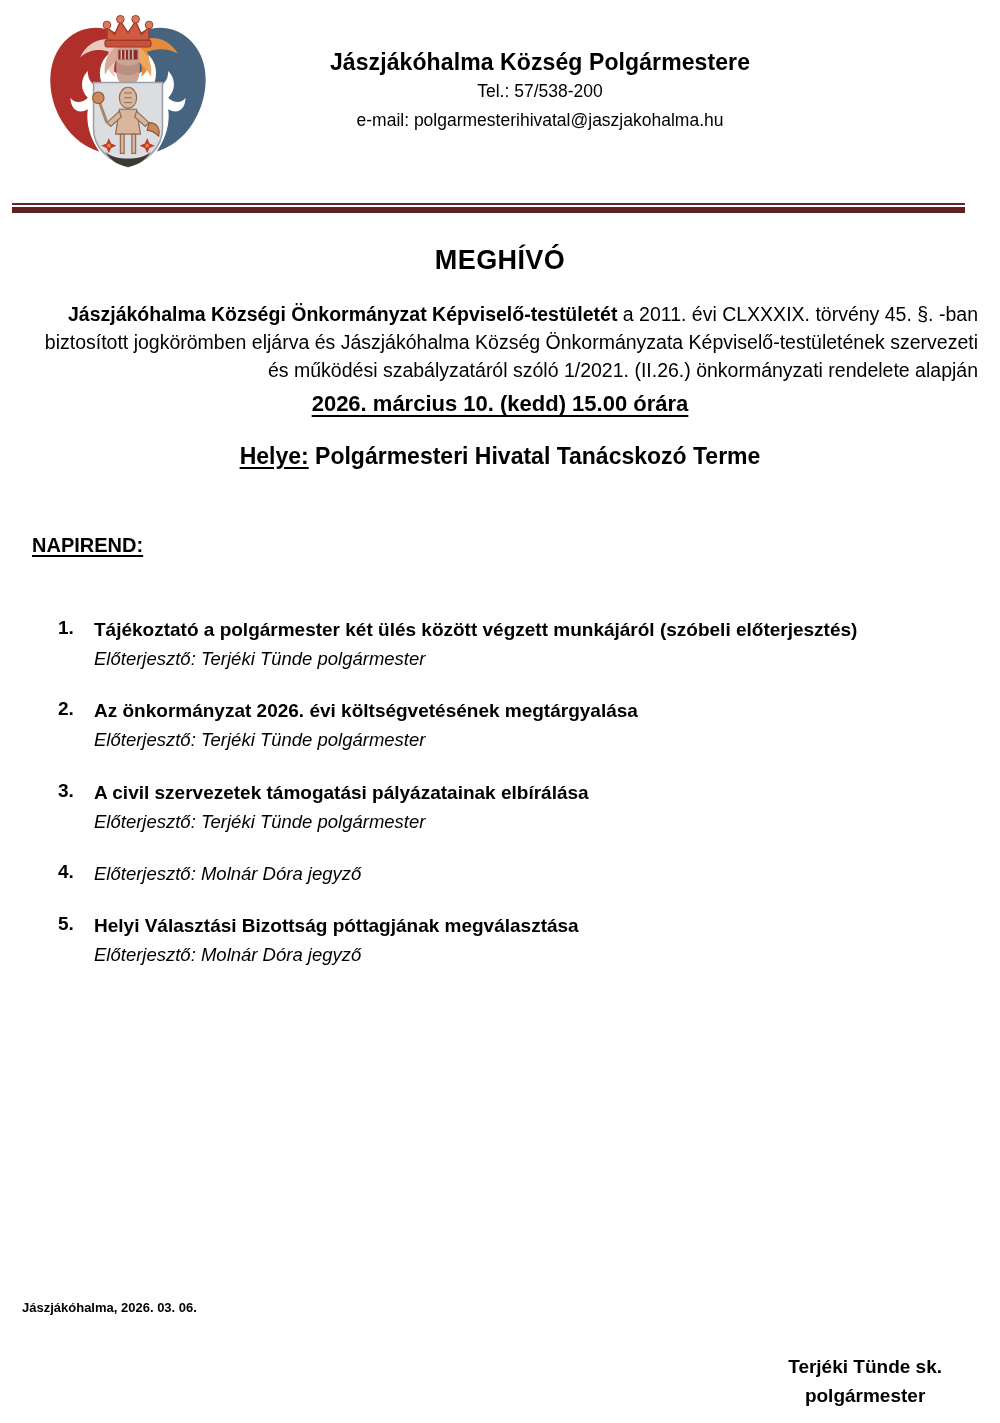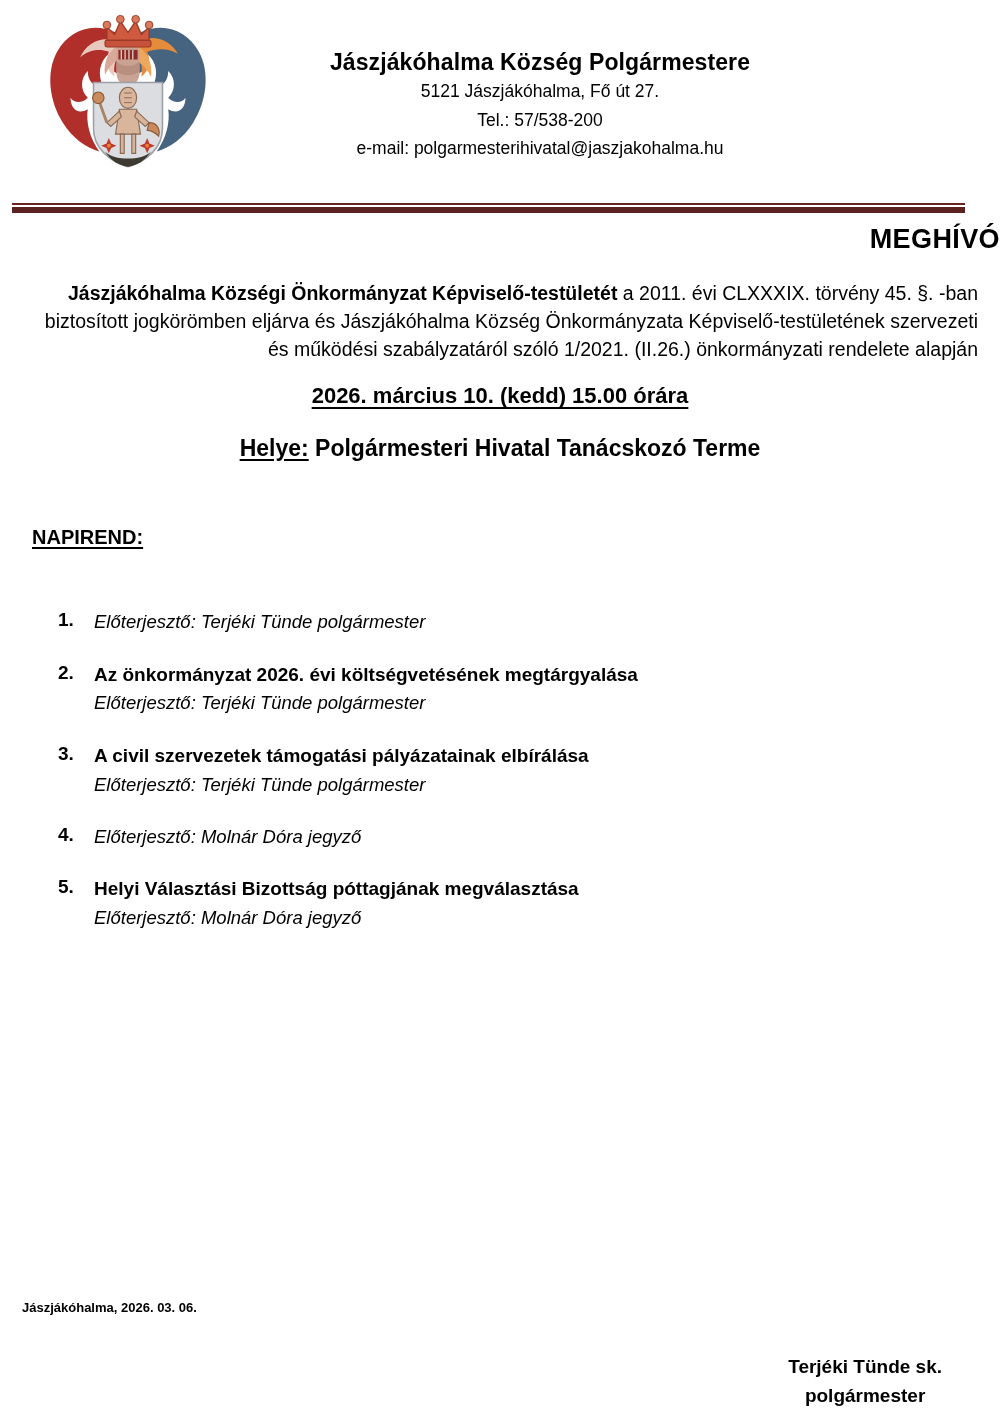--- a/index.html
+++ b/index.html
@@ -75,37 +75,37 @@
     height: 2px;
     background: #ffffff;
   }
   .rule-thick {
     height: 6px;
     background: #5e2121;
   }
 
   
   .doc-title {
-    margin-top: 28px;
-    text-align: right;
+    margin-top: 49px;
+    text-align: center;
     font-size: 27px;
     font-weight: bold;
     letter-spacing: .4px;
   }
 
   .intro {
     margin: 24px 22px 0 22px;
     text-align: right;
     font-size: 19.5px;
     line-height: 1.44;
   }
   .intro b { font-weight: bold; }
 
   .meeting-when {
-    margin-top: 20px;
+    margin-top: 7px;
     text-align: center;
     font-size: 22px;
     font-weight: bold;
     text-decoration: underline;
     text-underline-offset: 4px;
   }
 
   .meeting-mode {
     margin-top: 24px;
     text-align: center;
@@ -249,21 +249,20 @@
         </g>
         <g fill="#e8833a">
           <circle cx="80" cy="150" r="2"></circle>
           <circle cx="120" cy="150" r="2"></circle>
         </g>
       </svg>
     </div>
 
     <div class="org-block">
       <div class="org-name">Jászjákóhalma Község Polgármestere</div>
-      <div class="org-line">5121 Jászjákóhalma, Fő út 27.</div>
       <div class="org-line">Tel.: 57/538-200</div>
       <div class="org-line">e-mail: polgarmesterihivatal@jaszjakohalma.hu</div>
     </div>
   </div>
 
   <div class="rule-wrap">
     <div class="rule-thin"></div>
     <div class="rule-gap"></div>
     <div class="rule-thick"></div>
   </div>
@@ -281,20 +280,21 @@
     <span class="u">Helye:</span><span> Polgármesteri Hivatal Tanácskozó Terme</span>
   </div>
 
   <div>
     <span class="agenda-heading">NAPIREND:</span>
   </div>
 
   <ul class="agenda-list" id="agenda-list">
       <li class="agenda-item">
         <span class="agenda-num">1.</span>
+        <div class="agenda-title">Tájékoztató a polgármester két ülés között végzett munkájáról (szóbeli előterjesztés)</div>
         <div class="agenda-presenter">Előterjesztő: Terjéki Tünde polgármester</div>
       </li>
       <li class="agenda-item">
         <span class="agenda-num">2.</span>
         <div class="agenda-title">Az önkormányzat 2026. évi költségvetésének megtárgyalása</div>
         <div class="agenda-presenter">Előterjesztő: Terjéki Tünde polgármester</div>
       </li>
       <li class="agenda-item">
         <span class="agenda-num">3.</span>
         <div class="agenda-title">A civil szervezetek támogatási pályázatainak elbírálása</div>

